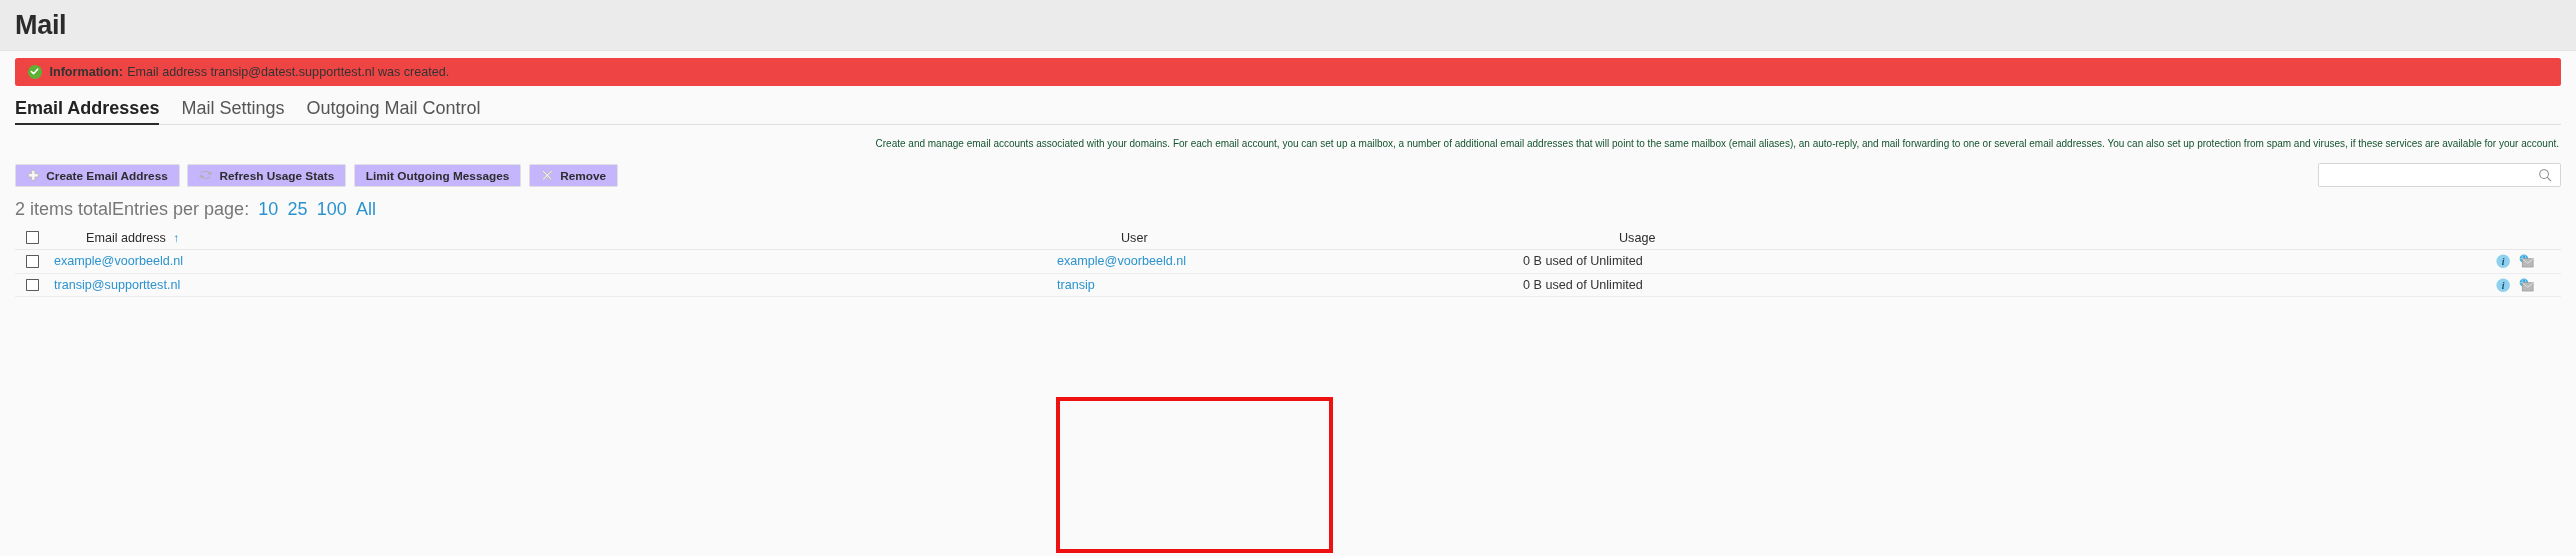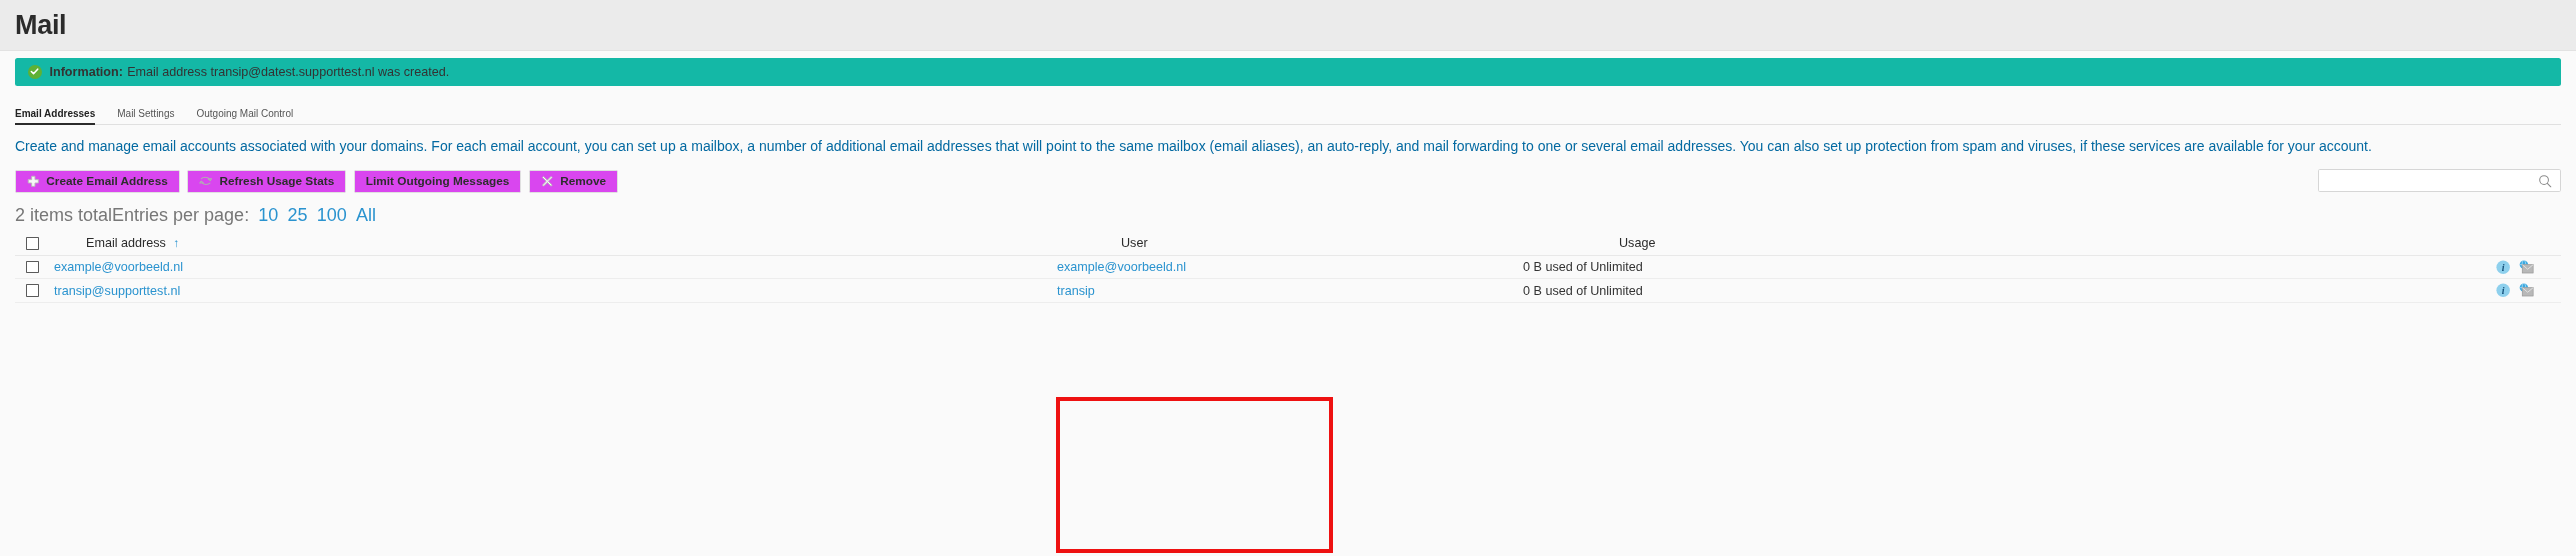--- a/index.html
+++ b/index.html
@@ -27,21 +27,21 @@
     font-weight: bold;
     color: #2b2b2b;
     letter-spacing: -0.3px;
     line-height: 1;
   }
 
   
   .banner-wrap { padding: 6.7px 0 0 0; }
   .banner {
     margin: 0 15px 0 15px;
-    background: #14b8a6;
+    background: #ef4444;
     border-radius: 2.5px;
     height: 28.5px;
     display: flex;
     align-items: center;
     padding-left: 12.6px;
     font-size: 12.6px;
     color: #333;
   }
   .banner-icon {
     width: 14.3px; height: 14.3px;
@@ -59,21 +59,21 @@
 
   
   .tabs {
     margin: 14.3px 15px 0 15px;
     border-bottom: 0.8px solid #e0e0e0;
     display: flex;
     align-items: flex-end;
     height: 25px;
   }
   .tab {
-    font-size: 10px;
+    font-size: 18px;
     color: #555;
     padding: 0 0 5.9px 0;
     margin-right: 22px;
     cursor: pointer;
     position: relative;
     white-space: nowrap;
   }
   .tab.active {
     color: #222;
     font-weight: bold;
@@ -82,37 +82,38 @@
     content: "";
     position: absolute;
     left: 0; right: 0; bottom: -0.8px;
     height: 2.5px;
     background: #2b2b2b;
   }
 
   
   .description {
     margin: 11.8px 15px 0 15px;
-    font-size: 14px;
+    font-size: 10px;
     line-height: 1.42;
-    color: #0369a1;
+    color: #14532d;
     max-width: 2544px;
+    text-align: right;
   }
 
   
   .toolbar {
     margin: 11.8px 15px 0 15px;
     display: flex;
     align-items: center;
     position: relative;
     height: 25px;
   }
   .btn {
     height: 23px;
-    background: #d946ef;
+    background: #c4b5fd;
     border: 0.8px solid #e0e0e0;
     border-radius: 1.7px;
     display: inline-flex;
     align-items: center;
     padding: 4px 11px;
     margin-right: 7.6px;
     font-size: 11.8px;
     font-weight: bold;
     color: #2d2d2d;
     cursor: pointer;

